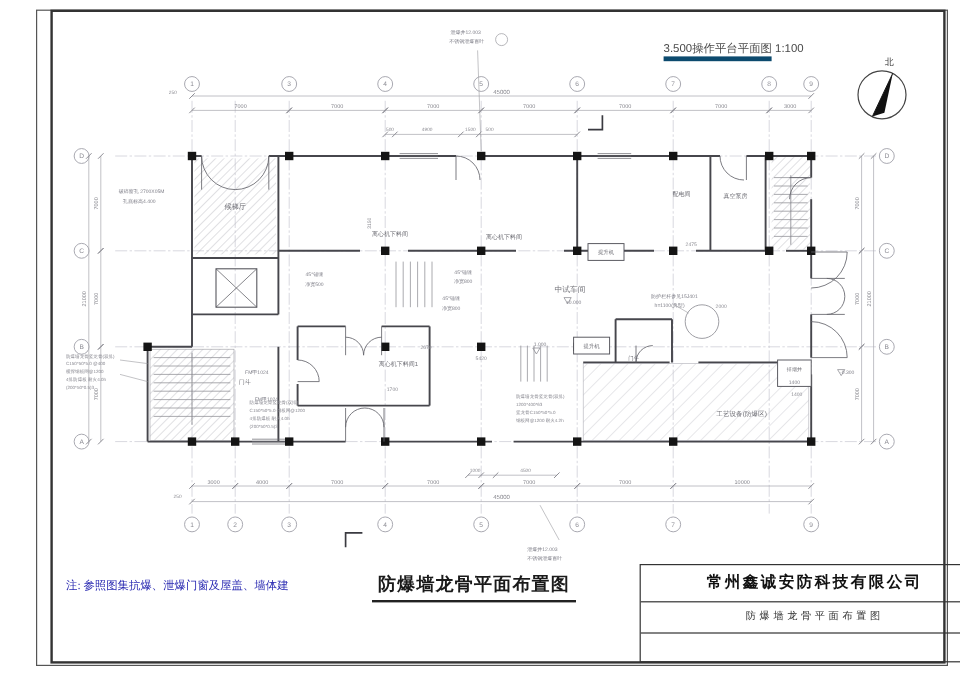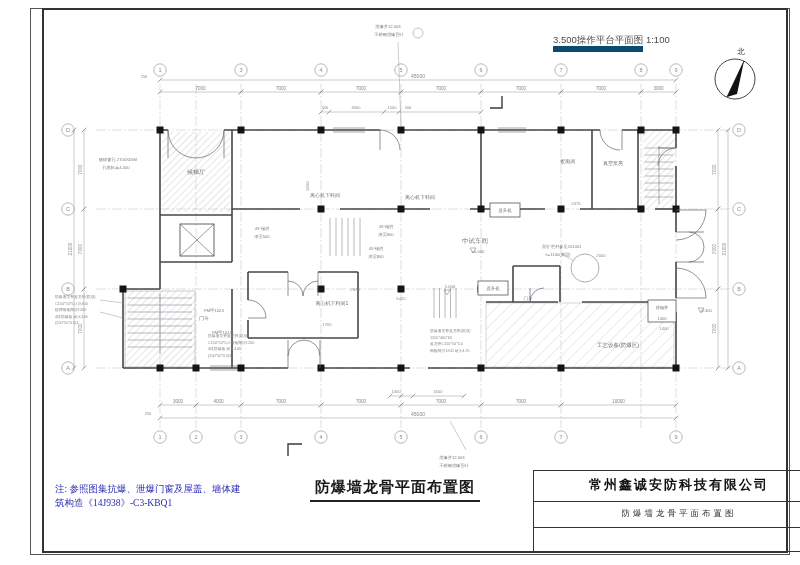--- a/index.html
+++ b/index.html
@@ -9,21 +9,21 @@
   
   #frame-outer{left:30px;top:8px;width:758px;height:545px;border:1px solid #555;}
   #frame-inner{left:42px;top:8px;width:746px;height:545px;border:2px solid #333;box-sizing:border-box;}
   
   #note{left:55px;top:482px;width:270px;font-size:9.5px;line-height:14px;color:#2a2ab2;font-family:Liberation Serif, serif;}
   
   #main-title{left:310px;top:478px;width:170px;text-align:center;font-size:15px;font-weight:bold;
               color:#1a1a1a;border-bottom:2.5px solid #222;padding-bottom:3px;letter-spacing:1px;}
   
   #platform-title{left:553px;top:34px;font-size:9.5px;color:#4a4a4a;}
-  #platform-title .ut{border-bottom:6px solid #0c4a6e;padding-bottom:1px;}
+  #platform-title .ut{border-bottom:4px solid #0c4a6e;padding-bottom:1px;}
   
   #north{left:705px;top:42px;width:70px;height:70px;}
   
   #title-block{left:533px;top:470px;width:292px;height:82px;border:1.5px solid #333;box-sizing:border-box;font-family:Liberation Mono, monospace;}
   #tb-company{height:30px;line-height:30px;text-align:center;font-size:13px;font-weight:bold;
               letter-spacing:2px;border-bottom:1px solid #333;color:#111;}
   #tb-title{height:25px;line-height:25px;text-align:center;font-size:8.5px;color:#333;
             border-bottom:1px solid #333;letter-spacing:3px;}
   #tb-empty{height:24px;}
   svg text{font-family:"Liberation Sans","DejaVu Sans",sans-serif;}
@@ -435,21 +435,20 @@
 
   <svg class="abs" id="north" viewBox="0 0 70 70">
     <text x="36" y="12" font-size="7.5" fill="#333" text-anchor="middle">北</text>
     <circle cx="30" cy="37" r="20" fill="none" stroke="#444" stroke-width="1"></circle>
     <polygon points="39,19 22,55 32,52" fill="#111"></polygon>
     <line x1="39" y1="19" x2="22" y2="55" stroke="#111" stroke-width="0.8"></line>
   </svg>
 
   <div class="abs" id="note">
     <div>注: 参照图集抗爆、泄爆门窗及屋盖、墙体建</div>
-    <div>筑构造《14J938》-C3-KBQ1</div>
   </div>
 
   <div class="abs" id="main-title">防爆墙龙骨平面布置图</div>
 
   <div class="abs" id="title-block">
     <div id="tb-company">常州鑫诚安防科技有限公司</div>
     <div id="tb-title">防爆墙龙骨平面布置图</div>
     <div id="tb-empty"></div>
   </div>
 </div>

